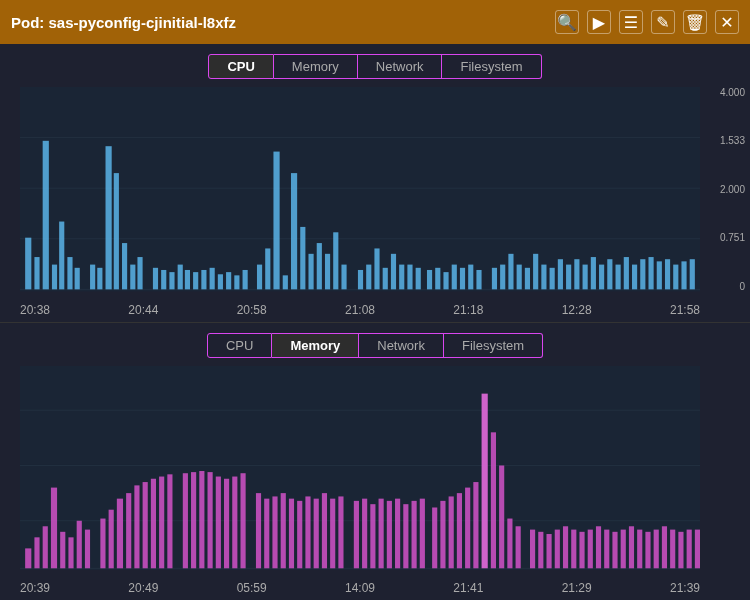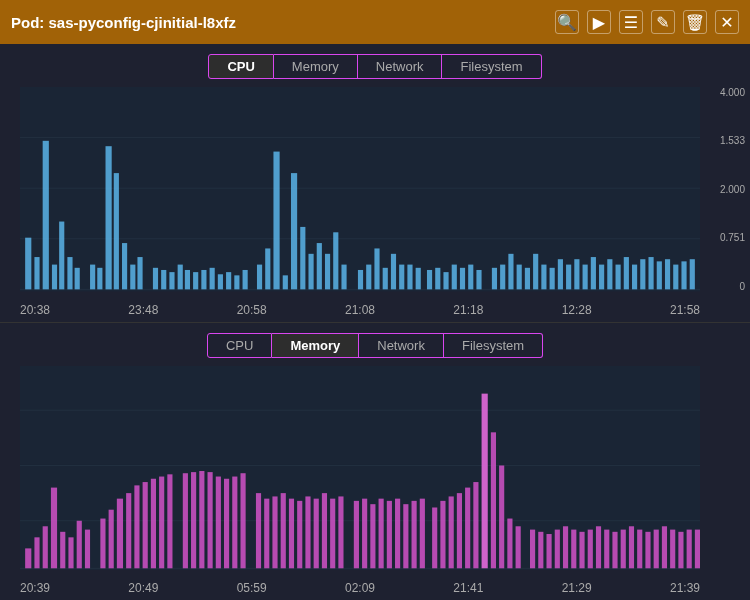--- a/index.html
+++ b/index.html
@@ -248,21 +248,21 @@
 
       <div class="y-axis-labels">
         <span>4.000</span>
         <span>1.533</span>
         <span>2.000</span>
         <span>0.751</span>
         <span>0</span>
       </div>
       <div class="x-axis-labels">
         <span>20:38</span>
-        <span>23:48</span>
+        <span>20:44</span>
         <span>20:58</span>
         <span>21:08</span>
         <span>21:18</span>
         <span>12:28</span>
         <span>21:58</span>
       </div>
     </div>
   </div>
 
   <div class="chart-panel" style="border-bottom:none;">
@@ -363,21 +363,21 @@
         <rect x="631" y="148" width="5" height="35" fill="#c850c0" opacity="0.9"></rect>
         <rect x="639" y="150" width="5" height="33" fill="#c850c0" opacity="0.9"></rect>
         <rect x="647" y="148" width="5" height="35" fill="#c850c0" opacity="0.9"></rect>
         <rect x="655" y="148" width="5" height="35" fill="#c850c0" opacity="0.9"></rect>
       </svg>
 
       <div class="x-axis-labels">
         <span>20:39</span>
         <span>20:49</span>
         <span>05:59</span>
-        <span>02:09</span>
+        <span>14:09</span>
         <span>21:41</span>
         <span>21:29</span>
         <span>21:39</span>
       </div>
     </div>
   </div>
 
 </div>
 
 </body></html>

